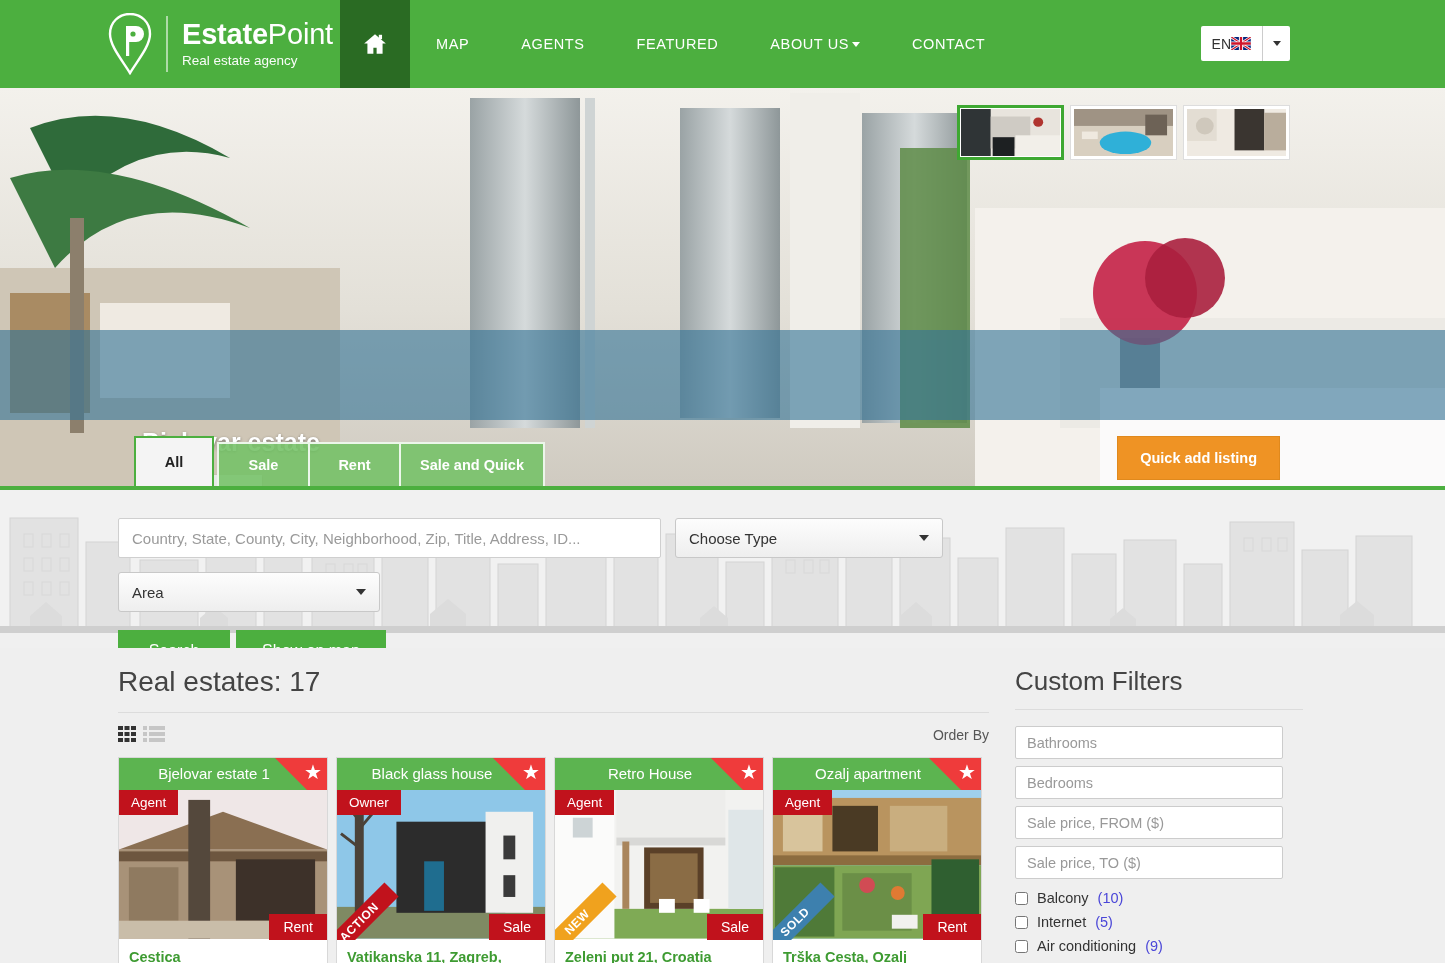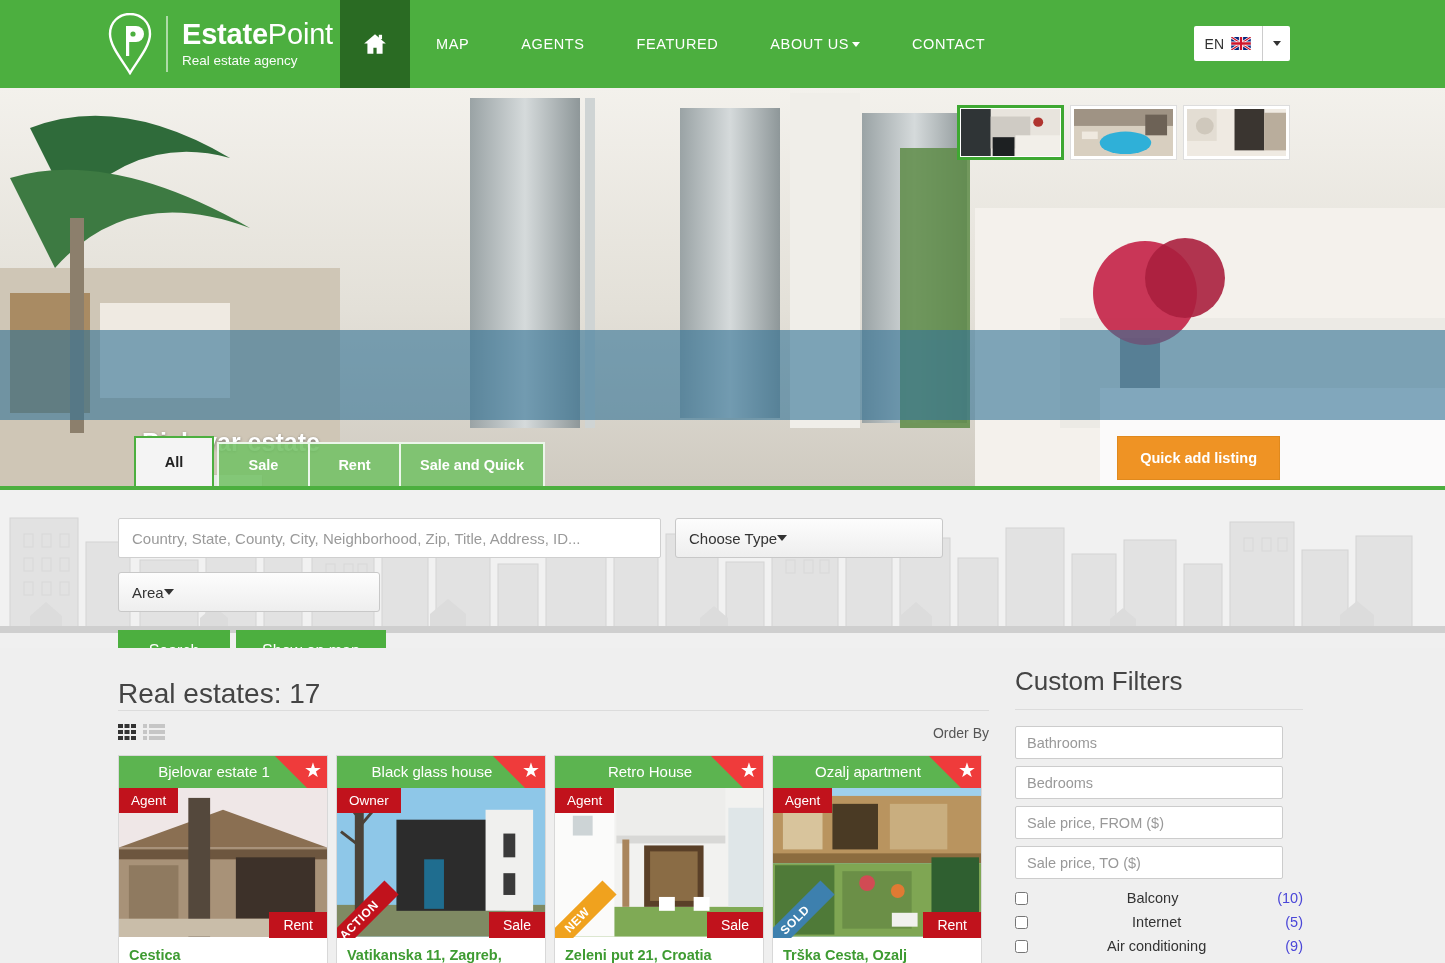--- a/index.html
+++ b/index.html
@@ -52,21 +52,21 @@
     border-top: 5px solid #fff; margin-left: 3px; vertical-align: 2px;
   }
 
   .lang-select {
     position: absolute; right: 155px; top: 26px;
     height: 35px; background: #fff;
     display: flex; align-items: stretch;
     border-radius: 2px;
   }
   .lang-main {
-    display: flex; align-items: center; gap: 7px;
+    display: flex; align-items: center; 
     padding: 16px 11px; font-size: 14px; color: #333;
   }
   .flag { width: 20px; height: 13px; display:block; }
   .lang-arrow {
     width: 28px; border-left: 1px solid #ccc;
     display: flex; align-items: center; justify-content: center;
   }
   .lang-arrow i {
     width: 0; height: 0;
     border-left: 4px solid transparent; border-right: 4px solid transparent;
@@ -156,21 +156,21 @@
     width: 543px; height: 40px;
     border: 1px solid #cfcfcf; background: #fff;
     padding: 0 13px; font-size: 15px; color: #333;
     font-family: "Liberation Sans", sans-serif;
     border-radius: 2px;
   }
   .search-input::placeholder { color: #9a9a9a; }
   .sel {
     height: 40px; border: 1px solid #c8c8c8; border-radius: 3px;
     background: linear-gradient(180deg,#fdfdfd,#eeeeee);
-    display: flex; align-items: center; 
+    display: flex; align-items: center; justify-content: space-between;
     padding: 0 13px; font-size: 15px; color: #333; cursor: pointer;
   }
   .sel.type { width: 268px; }
   .sel.area { width: 262px; }
   .sel i {
     width: 0; height: 0; display: block;
     border-left: 5px solid transparent; border-right: 5px solid transparent;
     border-top: 6px solid #333;
   }
   .btn-row { display: flex; gap: 6px; width: 100%; margin-top: 4px; }
@@ -179,23 +179,22 @@
     font-size: 16px; padding: 12px 0; width: 112px;
     cursor: pointer; font-family: "Liberation Sans", sans-serif;
   }
   .btn-green.wide { width: 150px; }
 
   
   .content { display: flex; padding: 0 0 0 118px; gap: 26px; }
   .results { width: 871px; }
   .results-title {
     font-size: 28px; color: #444; font-weight: 400;
-    padding: 18px 0 0;
+    padding: 18px 0 14px;
     border-bottom: 1px solid #dcdcdc;
-    margin-top: 12px;
   }
   .toolbar {
     display: flex; align-items: center; justify-content: space-between;
     padding: 13px 0 14px;
   }
   .view-toggles { display: flex; align-items: center; gap: 5px; }
   .order-wrap { display: flex; align-items: center; gap: 12px; }
   .order-label { font-size: 14px; color: #555; }
   .order-sel {
     width: 200px; height: 31px;
@@ -274,21 +273,21 @@
   .filter-input {
     display: block; width: 268px; height: 33px;
     border: 1px solid #ccc; background: #fff;
     padding: 0 11px; font-size: 14.5px; color: #333;
     margin-bottom: 7px; border-radius: 2px;
     font-family: "Liberation Sans", sans-serif;
   }
   .filter-input::placeholder { color: #999; }
   .check-row {
     display: flex; align-items: center; gap: 9px;
-    padding: 4px 0; font-size: 14.5px; color: #333; justify-content: space-between;
+    padding: 4px 0; font-size: 14.5px; color: #333;
   }
   .check-row input { width: 13px; height: 13px; margin: 0; }
   .cnt { color: #4a46d8; }
 </style>
 </head>
 <body>
 
 <div class="header">
   <div class="logo-block">
     <svg class="logo-mark" viewBox="0 0 44 62">

